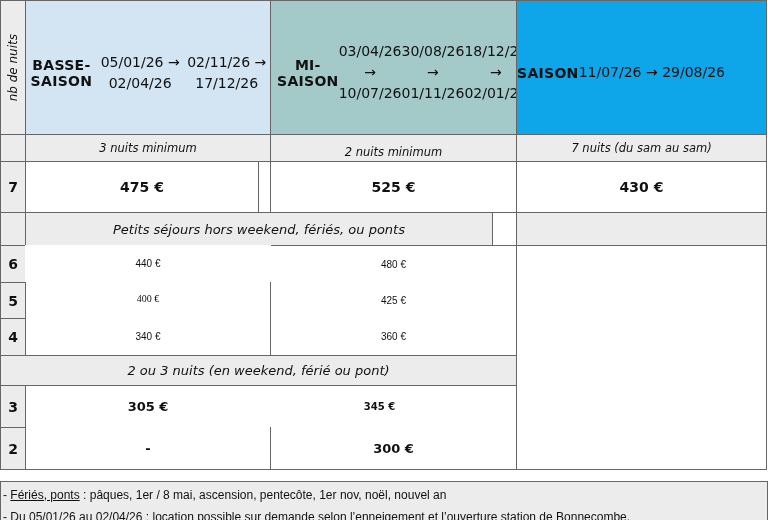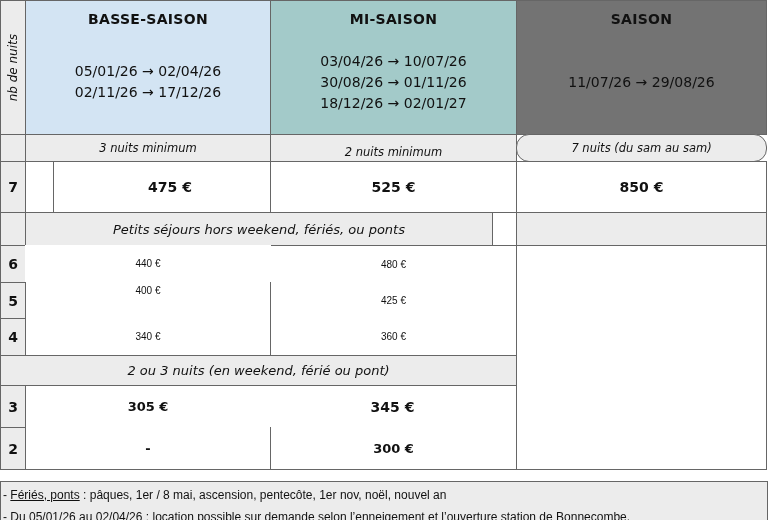--- a/index.html
+++ b/index.html
@@ -1,23 +1,23 @@
 <!DOCTYPE html>
 <html><head>
 <meta charset="utf-8">
 <style>
   * { box-sizing: border-box; margin: 0; padding: 0; }
   body { width: 768px; height: 520px; background: #fff; font-family: "DejaVu Sans", sans-serif; color: #111; position: relative; overflow: hidden; }
   .cell { position: absolute; border: 1px solid #666; display: flex; align-items: center; justify-content: center; text-align: center; }
   .gray { background: #ececec; }
   .white { background: #fff; }
   .blue { background: #d3e4f3; }
-  .teal { background: #a3cac9; }
-  .orange { background: #737373; }
-  .hdr { flex-direction: column; justify-content: flex-start; padding-top: 10px; }
+  .teal { background: #a3cac9; padding-left: 6px; }
+  .orange { background: #0ea5e9; }
+  .hdr { flex-direction: row; justify-content: flex-start; padding-top: 10px; }
   .hdr-title { font-weight: bold; font-size: 14px; letter-spacing: 0.3px; }
   .hdr-dates { font-size: 14px; line-height: 21px; }
   .vert { writing-mode: vertical-rl; transform: rotate(180deg); font-style: italic; font-size: 12px; }
   .ital { font-style: italic; font-size: 11.5px; }
   .ital-big { font-style: italic; font-size: 13px; }
   .bold-price { font-weight: bold; font-size: 14px; }
   .price { font-size: 10px; font-family: "Liberation Sans", sans-serif; }
   .num { font-weight: bold; font-size: 14px; }
   .footer { position: absolute; left: 0; top: 469px; width: 768px; height: 50px; background: #ececec; border: 1px solid #666; font-family: "Liberation Sans", sans-serif; font-size: 12px; padding: 2px 0 0 2px; line-height: 22px; margin-top: 12px; }
   .footer u { text-decoration: underline; }
@@ -43,52 +43,52 @@
 </div>
 <div class="cell orange hdr" style="left:516px;top:0;width:251px;height:135px;">
   <div class="hdr-title">SAISON</div>
   <div style="height:45px"></div>
   <div class="hdr-dates">11/07/26 → 29/08/26</div>
 </div>
 
 <div class="cell gray" style="left:0;top:134px;width:26px;height:28px;"></div>
 <div class="cell gray ital" style="left:25px;top:134px;width:246px;height:28px;">3 nuits minimum</div>
 <div class="cell gray ital" style="left:270px;top:134px;width:247px;height:36px;">2 nuits minimum</div>
-<div class="cell gray ital" style="left:516px;top:134px;width:251px;height:28px;border-radius:13px;">7 nuits (du sam au sam)</div>
+<div class="cell gray ital" style="left:516px;top:134px;width:251px;height:28px;">7 nuits (du sam au sam)</div>
 
 <div class="cell gray num" style="left:0;top:161px;width:26px;height:52px;">7</div>
-<div class="cell white bold-price" style="left:25px;top:161px;width:234px;height:52px;margin-left:28px;">475 €</div>
+<div class="cell white bold-price" style="left:25px;top:161px;width:234px;height:52px;">475 €</div>
 <div class="cell white bold-price" style="left:270px;top:161px;width:247px;height:52px;">525 €</div>
-<div class="cell white bold-price" style="left:516px;top:161px;width:251px;height:52px;">850 €</div>
+<div class="cell white bold-price" style="left:516px;top:161px;width:251px;height:52px;">430 €</div>
 
 <div class="cell gray" style="left:0;top:212px;width:26px;height:34px;"></div>
 <div class="cell gray ital-big" style="left:25px;top:212px;width:468px;height:34px;">Petits séjours hors weekend, fériés, ou ponts</div>
 <div class="cell gray" style="left:516px;top:212px;width:251px;height:34px;"></div>
 
 <div class="cell gray num" style="left:0;top:245px;width:26px;height:38px;">6</div>
 <div class="cell gray num" style="left:0;top:282px;width:26px;height:37px;">5</div>
 <div class="cell gray num" style="left:0;top:318px;width:26px;height:38px;">4</div>
 <div class="cell white" style="left:25px;top:245px;width:246px;height:111px;border-bottom:none;"></div>
 <div class="cell white" style="left:270px;top:245px;width:247px;height:111px;border-bottom:none;"></div>
 <div class="cell white price" style="left:25px;top:245px;width:246px;height:37px;border:none;">440 €</div>
-<div class="cell white price" style="left:26px;top:272px;width:244px;height:36px;border:none;">400 €</div>
+<div class="cell white price" style="left:26px;top:280px;width:244px;height:36px;border:none;font-family:Liberation Serif, serif;">400 €</div>
 <div class="cell white price" style="left:26px;top:318px;width:244px;height:37px;border:none;">340 €</div>
 <div class="cell white price" style="left:271px;top:246px;width:245px;height:36px;border:none;">480 €</div>
 <div class="cell white price" style="left:271px;top:282px;width:245px;height:36px;border:none;">425 €</div>
 <div class="cell white price" style="left:271px;top:318px;width:245px;height:37px;border:none;">360 €</div>
 
 <div class="cell white" style="left:516px;top:245px;width:251px;height:225px;"></div>
 
 <div class="cell gray ital-big" style="left:0;top:355px;width:517px;height:31px;">2 ou 3 nuits (en weekend, férié ou pont)</div>
 
 <div class="cell gray num" style="left:0;top:385px;width:26px;height:43px;">3</div>
 <div class="cell gray num" style="left:0;top:427px;width:26px;height:43px;">2</div>
 <div class="cell white" style="left:25px;top:385px;width:246px;height:85px;"></div>
 <div class="cell white" style="left:270px;top:385px;width:247px;height:85px;"></div>
 <div class="cell white bold-price" style="left:26px;top:386px;width:244px;height:41px;border:none;font-size:13px;">305 €</div>
 <div class="cell white bold-price" style="left:26px;top:427px;width:244px;height:42px;border:none;font-size:13px;">-</div>
-<div class="cell white bold-price" style="left:270px;top:386px;width:245px;height:41px;border:none;font-size:14px;">345 €</div>
+<div class="cell white bold-price" style="left:257px;top:386px;width:245px;height:41px;border:none;font-size:10px;">345 €</div>
 <div class="cell white bold-price" style="left:271px;top:427px;width:245px;height:42px;border:none;font-size:13px;">300 €</div>
 
 <div class="footer">
   <div>- <u>Fériés, ponts</u><span> : pâques, 1er / 8 mai, ascension, pentecôte, 1er nov, noël, nouvel an</span></div>
   <div>- <u>Du 05/01/26 au  02/04/26</u><span> : location possible sur demande selon l’enneigement et l’ouverture station de Bonnecombe.</span></div>
 </div>
 
 </body></html>

